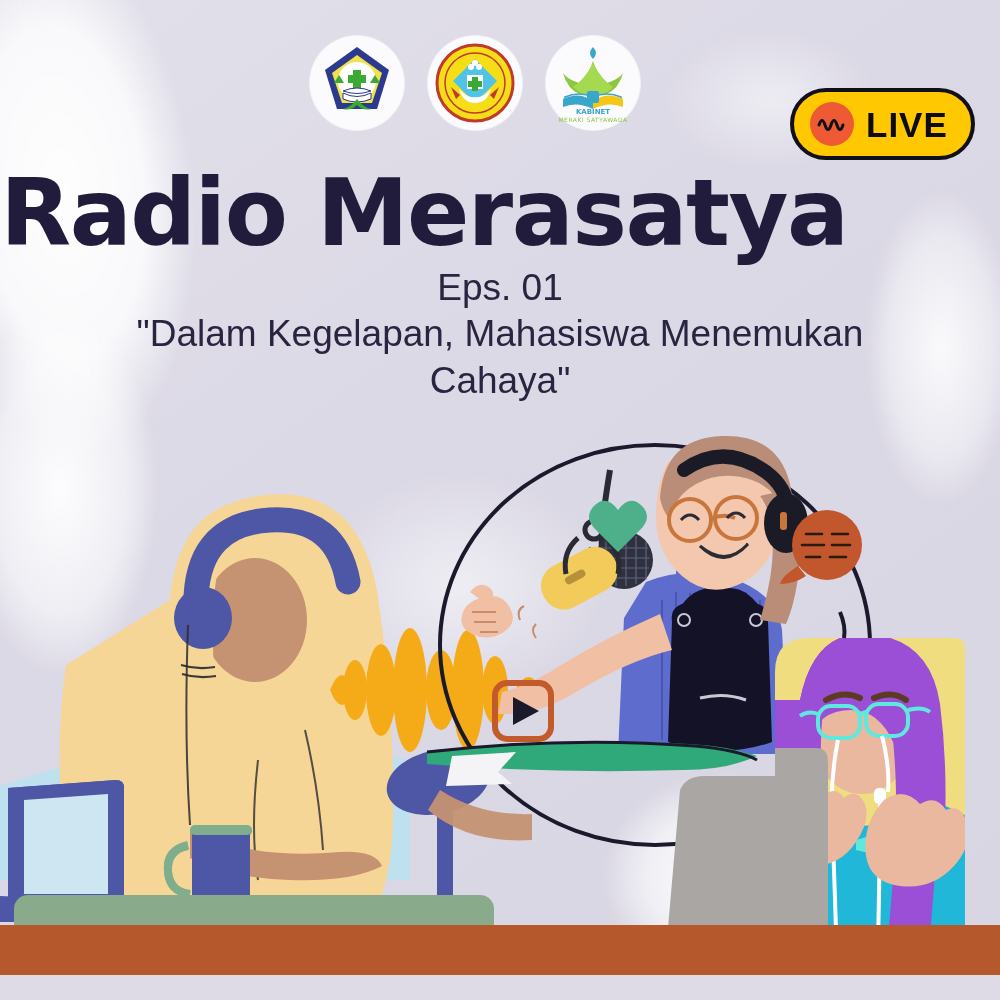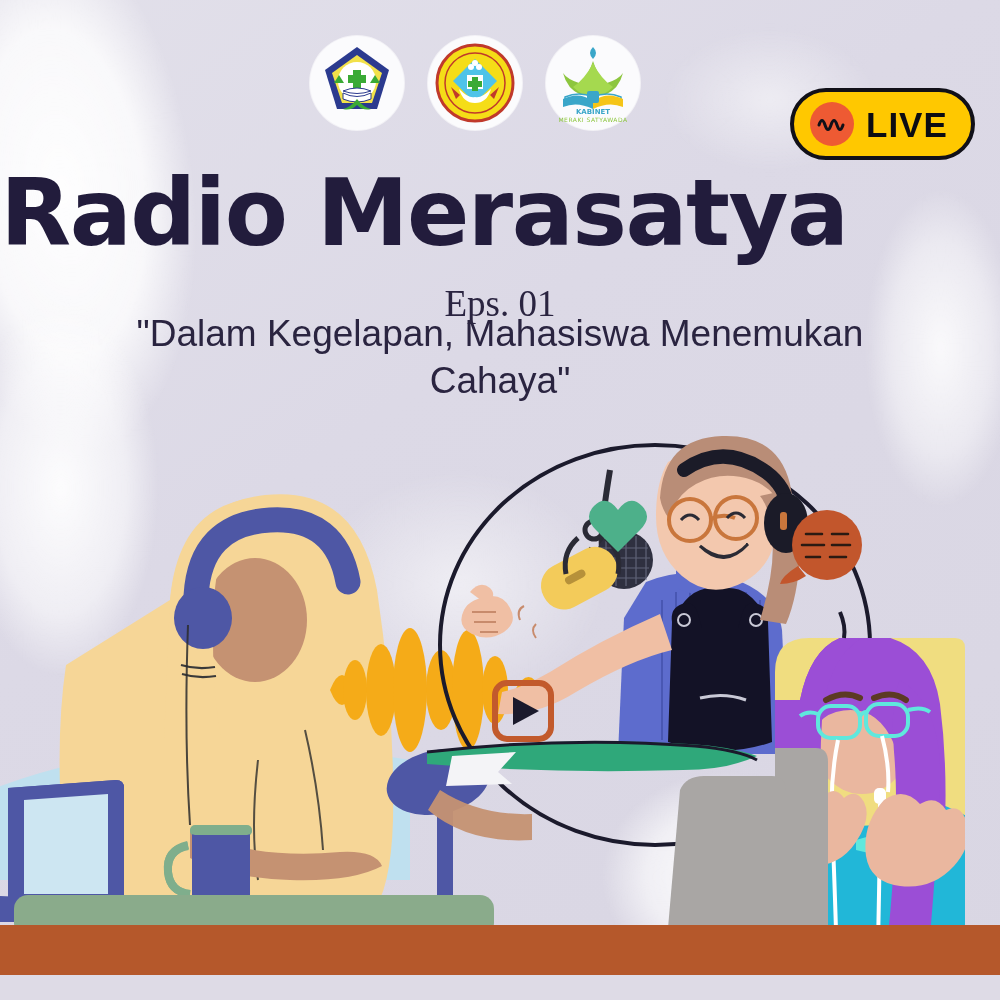--- a/index.html
+++ b/index.html
@@ -49,22 +49,22 @@
      display:flex;align-items:center;gap:12px;padding-left:16px;box-sizing:border-box;z-index:32;text-align:right;}
   .live-dot{width:44px;height:44px;border-radius:50%;background:#EE5A33;
      display:flex;align-items:center;justify-content:center;flex:0 0 auto;}
   .live-text{font-weight:bold;font-size:35px;letter-spacing:1px;color:#0c0c12;
      font-family:"Liberation Sans", sans-serif;line-height:1;}
 
   
   .title{position:absolute;top:168px;left:0;width:848px;text-align:center;z-index:28;
      font-size:92px;font-weight:bold;color:#221c3c;letter-spacing:-1.5px;
      font-family:"DejaVu Sans","Liberation Sans",sans-serif;line-height:1;}
-  .subtitle{position:absolute;top:284px;left:0;width:1000px;text-align:center;z-index:28;
-     font-size:37px;color:#2a2440;font-family:Liberation Serif, serif;line-height:1.1;}
+  .subtitle{position:absolute;top:268px;left:0;width:1000px;text-align:center;z-index:28;
+     font-size:37px;color:#2a2440;font-family:Liberation Sans, sans-serif;line-height:1.1;}
   .episode-title{position:absolute;top:310px;left:90px;width:820px;text-align:center;z-index:28;
      font-size:37px;color:#2a2440;font-family:"Liberation Sans",sans-serif;line-height:1.28;}
 
   
   .art{position:absolute;inset:0;z-index:10;}
   .art svg{position:absolute;left:0;top:0;}
 
   
   .desk-green{position:absolute;left:14px;top:895px;width:480px;height:42px;
      background:#8aab8b;border-radius:14px;z-index:20;}

